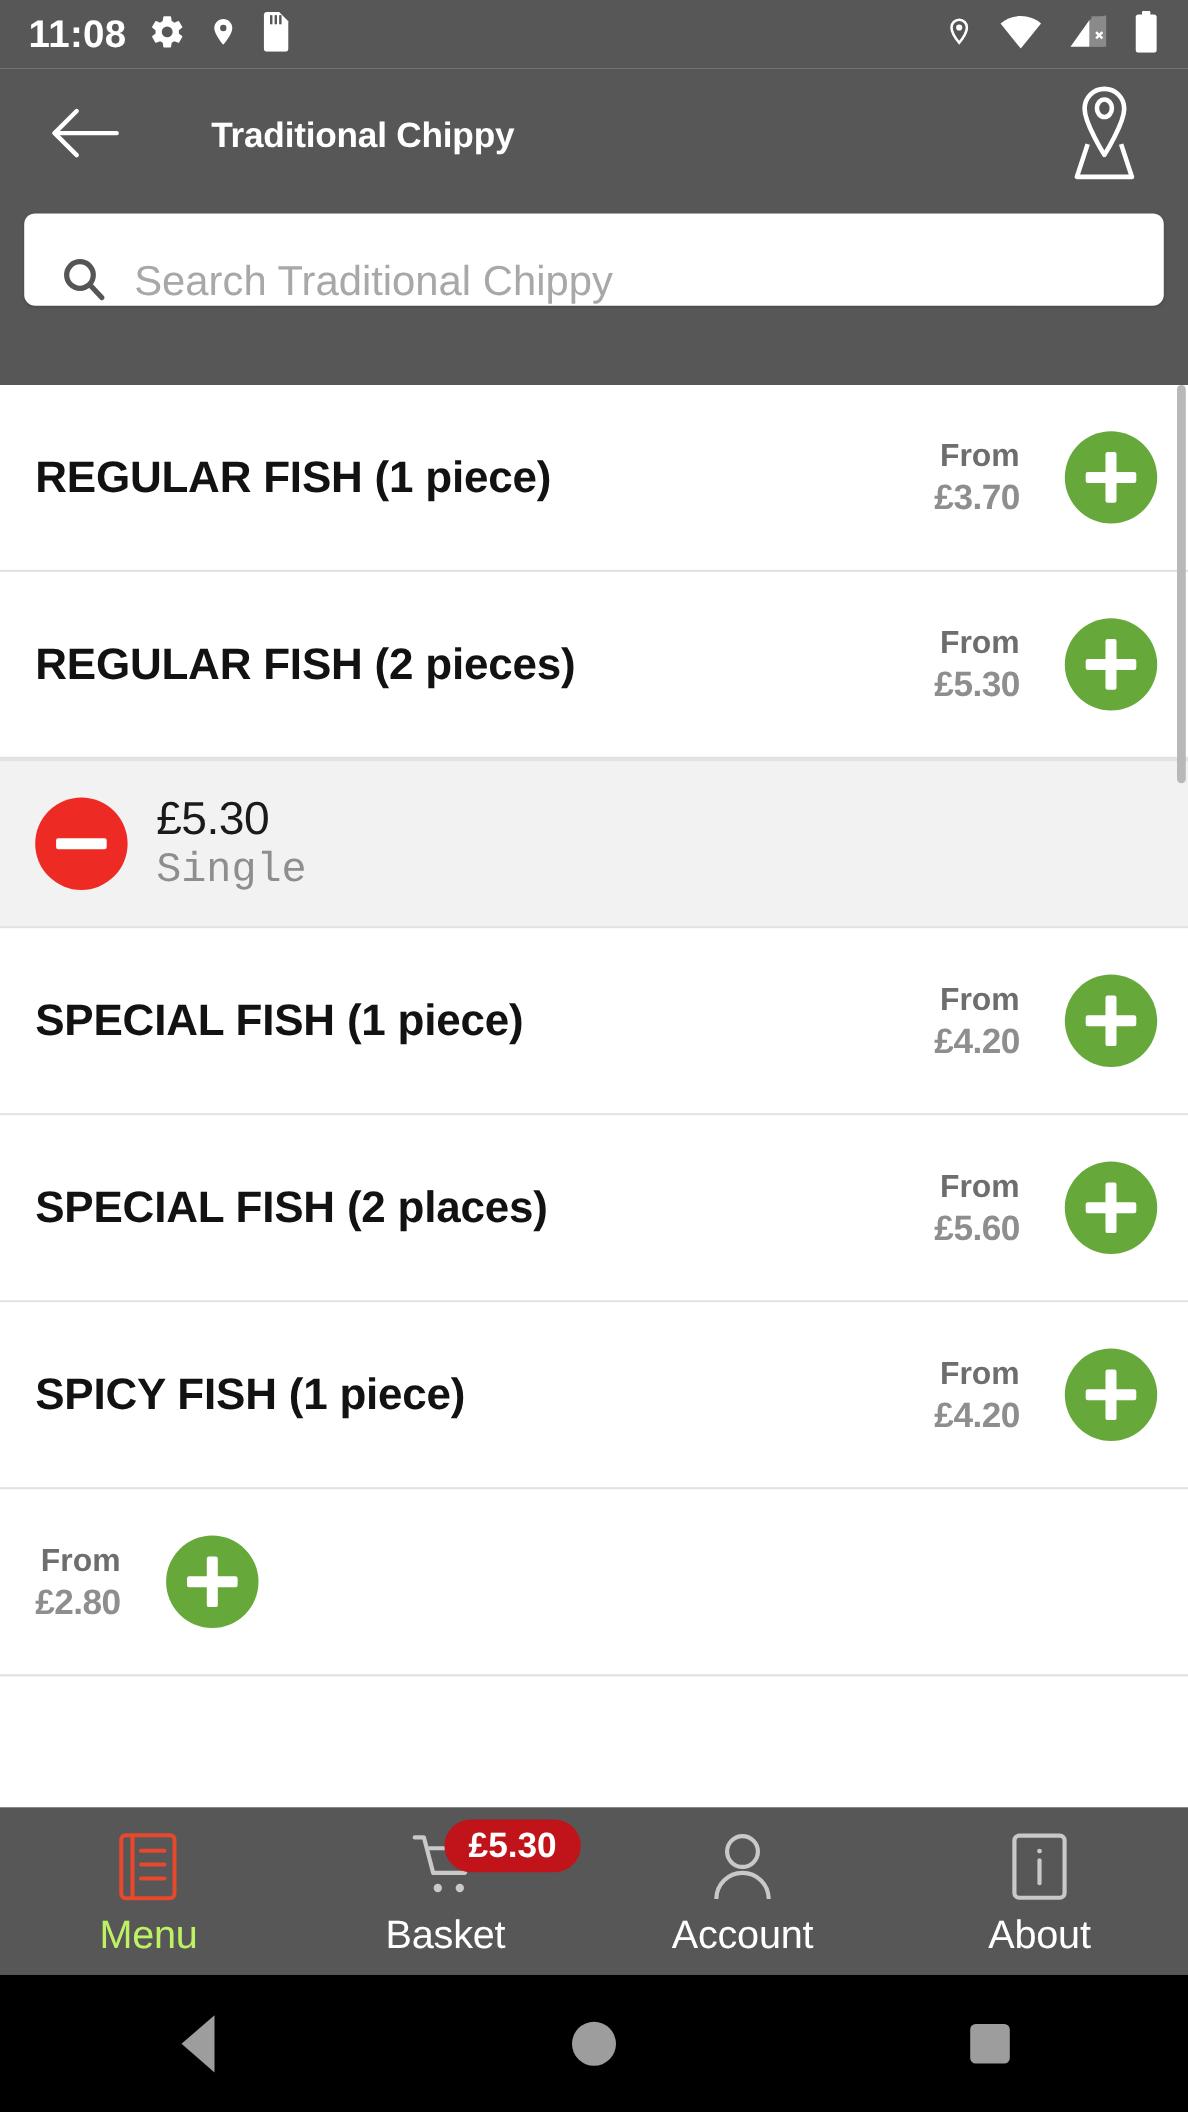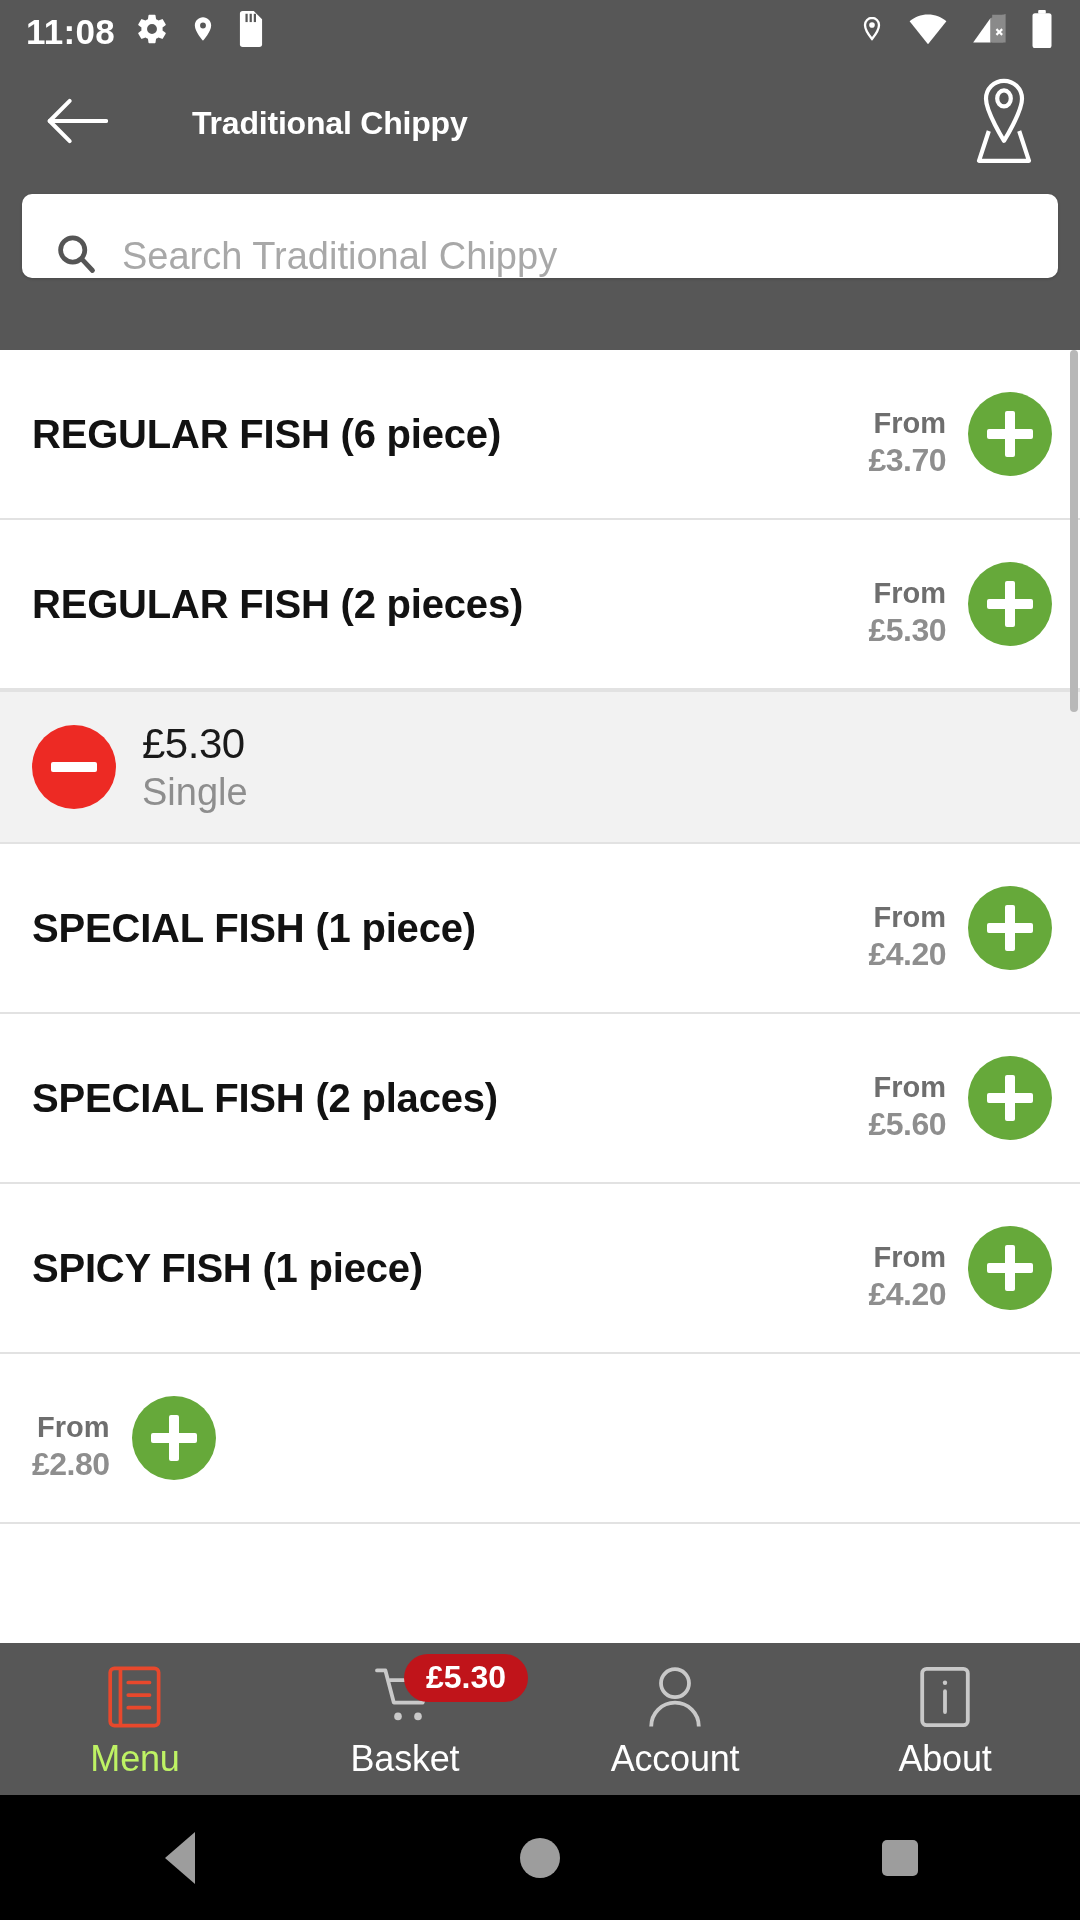--- a/index.html
+++ b/index.html
@@ -149,23 +149,24 @@
   .row-name {
     font-size: 40px;
     font-weight: bold;
     color: #121212;
     letter-spacing: -0.2px;
     white-space: nowrap;
     flex: 1;
   }
   .row-right {
     display: flex;
-    align-items: flex-end;
+    align-items: center;
     flex: 0 0 auto;
     padding-right: 28px;
+    gap: 19px;
   }
   .price-col {
     display: flex;
     flex-direction: column;
     align-items: flex-end;
     margin-right: 22px;
     line-height: 1;
   }
   .price-from {
     font-size: 29px;
@@ -241,20 +242,21 @@
     font-size: 42px;
     color: #1a1a1a;
     font-weight: 400;
     letter-spacing: -0.5px;
   }
   .sub-label {
     font-size: 38px;
     color: #8e8e8e;
     font-weight: 400;
     margin-top: 4px;
+    font-family: Liberation Mono, monospace;
   }
 
   
   .scrollbar-track {
     position: absolute;
     top: 0; right: 0;
     width: 10px;
     height: 1293px;
     pointer-events: none;
   }
@@ -439,21 +441,21 @@
           <path d="M15.2 14.8L21 21"></path>
         </svg>
       </span>
       <input class="search-input" type="text" placeholder="Search Traditional Chippy" style="">
     </div>
   </div>
 
   <div class="list">
 
     <div class="row">
-      <div class="row-name">REGULAR FISH (6 piece)</div>
+      <div class="row-name">REGULAR FISH (1 piece)</div>
       <div class="row-right">
         <div class="price-col">
           <span class="price-from">From</span>
           <span class="price-val">£3.70</span>
         </div>
         <button class="add-btn">
           <span class="plus"></span>
         </button>
       </div>
     </div>

